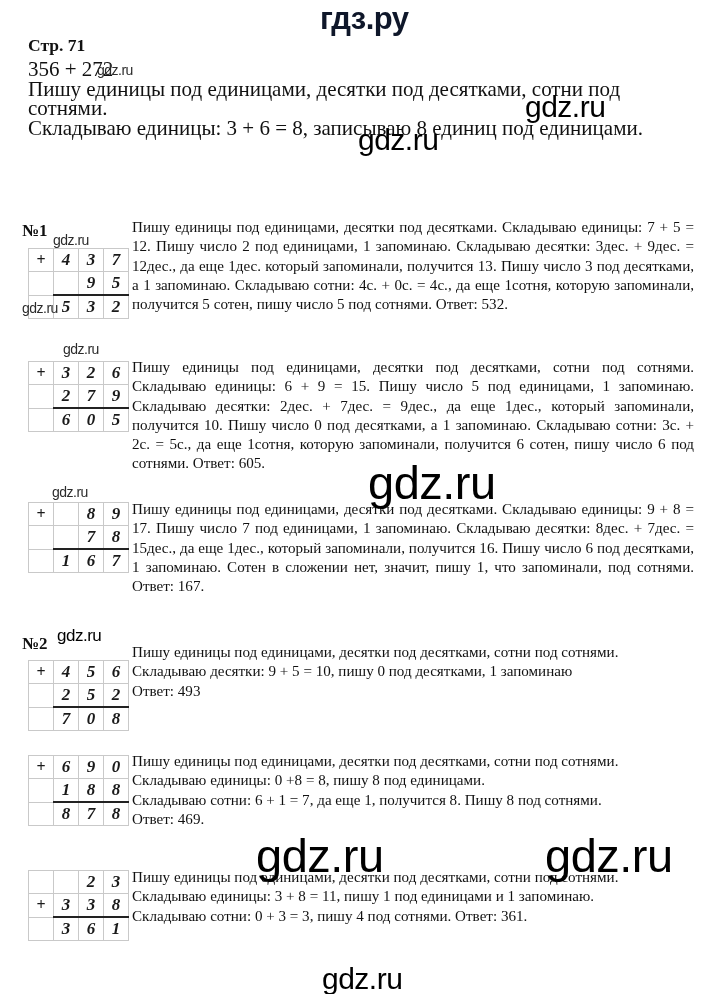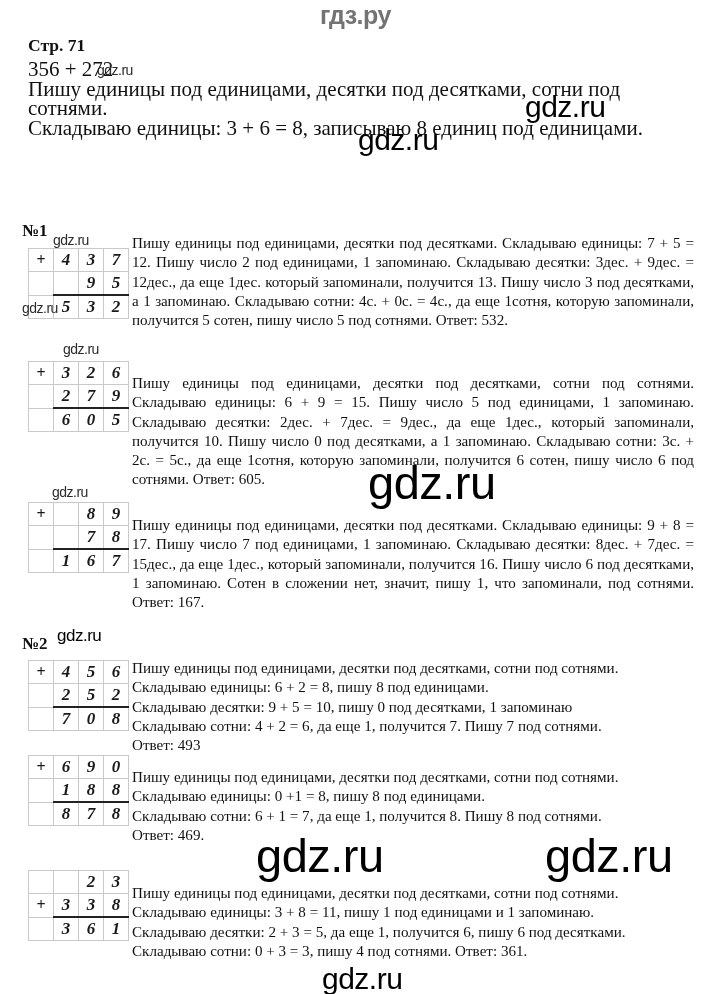--- a/index.html
+++ b/index.html
@@ -16,23 +16,23 @@
     color: #111111;
   }
 
   
   .site-logo {
     position: absolute;
     left: 320px;
     top: 1px;
     font-family: "Liberation Sans", sans-serif;
     font-weight: bold;
-    font-size: 25px;
+    font-size: 31px;
     letter-spacing: -0.5px;
-    color: #737373;
+    color: #0f172a;
     z-index: 40;
   }
 
   
   .wm {
     position: absolute;
     font-family: "Liberation Sans", sans-serif;
     font-weight: normal;
     color: #000;
     z-index: 30;
@@ -112,21 +112,20 @@
   .calc tr.ruled td { border-bottom: 2.5px solid #222; }
   .calc tr.ruled td.plus { border-bottom: 1px solid #c9c9c9; }
 
   
   .expl {
     position: absolute;
     font-size: 15.1px;
     line-height: 19.3px;
     text-align: justify;
     text-justify: inter-word;
-    margin-top: 16px;
   }
   .expl p { margin: 0; }
   .expl.lines p { text-align: left; }
 </style>
 </head>
 <body>
 
 <div class="site-logo">гдз.ру</div>
 
 <div class="page">
@@ -246,23 +245,21 @@
         <td class="plus blank">.</td>
         <td>7</td>
         <td>0</td>
         <td>8</td>
       </tr>
     </tbody>
       </table>
   </div>
   <div class="expl lines" style="left:132px; top:643px; width:562px;">
     <p>Пишу единицы под единицами, десятки под десятками, сотни под сотнями.</p>
-    <p>Складываю единицы: 6 + 2 = 8, пишу 8 под единицами.</p>
     <p>Складываю десятки: 9 + 5 = 10, пишу 0 под десятками, 1 запоминаю</p>
-    <p>Складываю сотни: 4 + 2 = 6, да еще 1, получится 7. Пишу 7 под сотнями.</p>
     <p>Ответ: 493</p>
   </div>
 
   <div class="calc" style="left:28px; top:755px;">
     <table>
       <tbody>
           <tr>
         <td class="plus">+</td>
         <td>6</td>
         <td>9</td>
@@ -278,21 +275,21 @@
         <td class="plus blank">.</td>
         <td>8</td>
         <td>7</td>
         <td>8</td>
       </tr>
     </tbody>
       </table>
   </div>
   <div class="expl lines" style="left:132px; top:752px; width:562px;">
     <p>Пишу единицы под единицами, десятки под десятками, сотни под сотнями.</p>
-    <p>Складываю единицы: 0 +1 = 8, пишу 8 под единицами.</p>
+    <p>Складываю единицы: 0 +8 = 8, пишу 8 под единицами.</p>
     <p>Складываю сотни: 6 + 1 = 7, да еще 1, получится 8. Пишу 8 под сотнями.</p>
     <p>Ответ: 469.</p>
   </div>
 
   <div class="calc" style="left:28px; top:870px;">
     <table>
       <tbody>
           <tr>
         <td class="plus blank">.</td>
         <td></td>
@@ -310,21 +307,20 @@
         <td>3</td>
         <td>6</td>
         <td>1</td>
       </tr>
     </tbody>
       </table>
   </div>
   <div class="expl lines" style="left:132px; top:868px; width:562px;">
     <p>Пишу единицы под единицами, десятки под десятками, сотни под сотнями.</p>
     <p>Складываю единицы: 3 + 8 = 11, пишу 1 под единицами и 1 запоминаю.</p>
-    <p>Складываю десятки: 2 + 3 = 5, да еще 1, получится 6, пишу 6 под десятками.</p>
     <p>Складываю сотни: 0 + 3 = 3, пишу 4 под сотнями. Ответ: 361.</p>
   </div>
 
 </div>
 
 <div class="wm wm-xs" style="left:97px;  top:62px;">gdz.ru</div>
 <div class="wm wm-md" style="left:525px; top:90px;">gdz.ru</div>
 <div class="wm wm-md" style="left:358px; top:123px;">gdz.ru</div>
 <div class="wm wm-xs" style="left:53px;  top:232px;">gdz.ru</div>
 <div class="wm wm-xs" style="left:22px;  top:300px;">gdz.ru</div>

